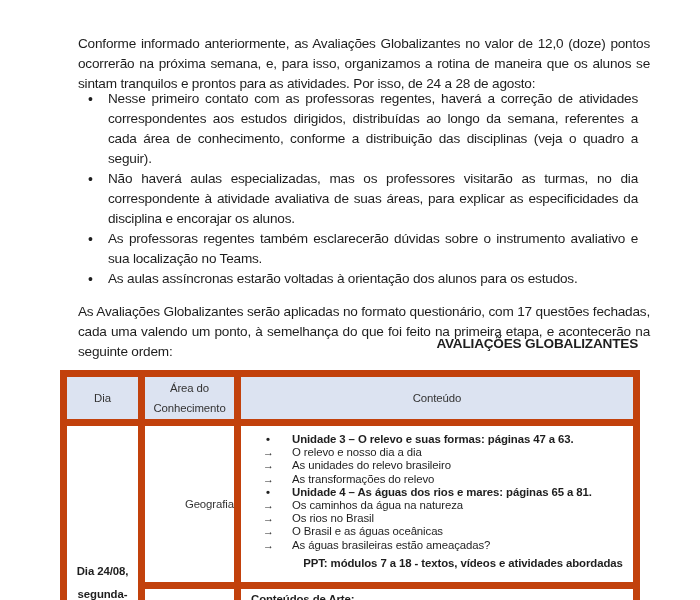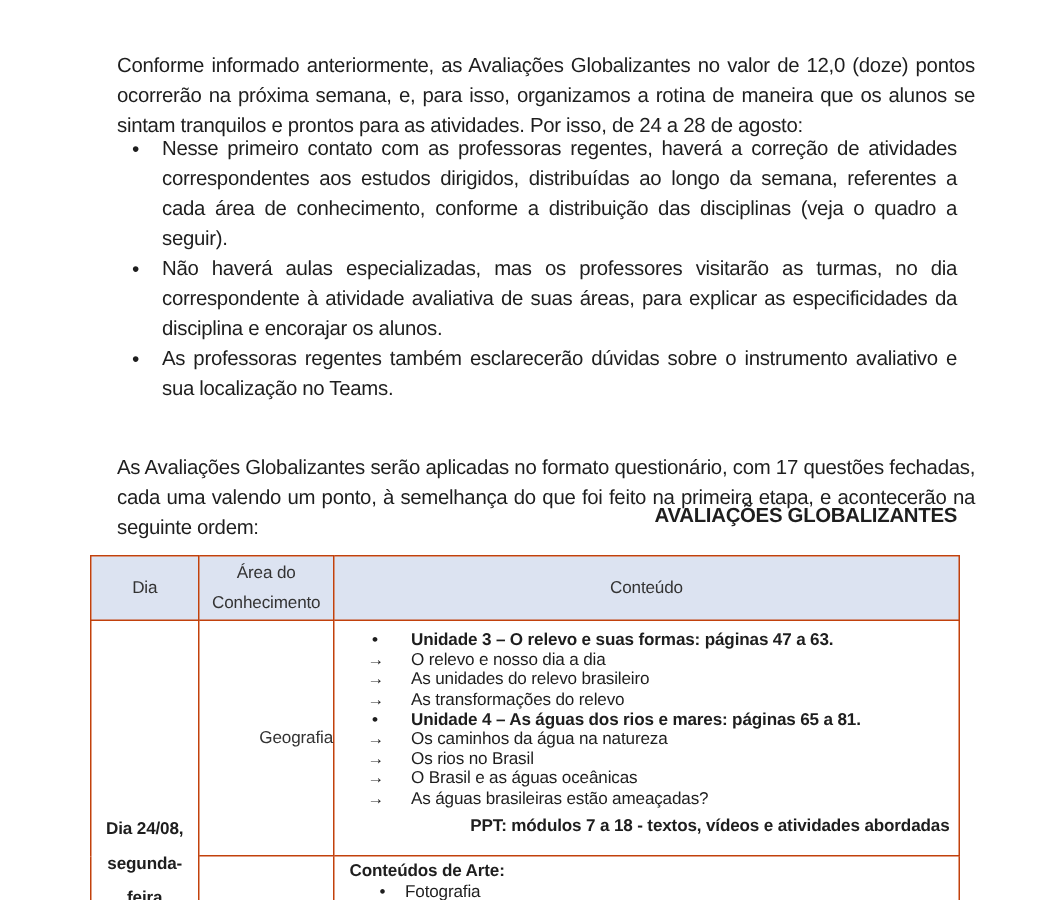--- a/index.html
+++ b/index.html
@@ -10,50 +10,51 @@
   .p1 { position: absolute; top: 22px; left: 0; width: 572px; }
   ul.bullets { position: absolute; top: 89px; left: 0; width: 572px; margin: 0; padding: 0; list-style: none; }
   ul.bullets li { position: relative; padding-left: 42px; font-size: 13.6px; line-height: 20px;
                   text-align: justify; letter-spacing: -0.2px; }
   ul.bullets li::before { content: "\2022"; position: absolute; left: 22px; top: 0; font-size: 14px; }
   .p2 { position: absolute; top: 290px; left: 0; width: 572px; }
   .table-title { position: absolute; top: 335px; left: 0; width: 572px; text-align: right;
                  font-weight: bold; font-size: 13.6px; line-height: 18px; letter-spacing: -0.2px; }
   table.grid { position: absolute; top: 370px; left: -6px; width: 580px; border-collapse: collapse;
                font-size: 11.4px; letter-spacing: -0.1px; }
-  table.grid td, table.grid th { border: 1px solid #c2410c; vertical-align: middle; padding: 0; }
+  table.grid td, table.grid th { border: 7px solid #c2410c; vertical-align: middle; padding: 0; }
   table.grid thead th { background: #dce3f1; font-weight: normal; height: 42px; text-align: center;
                         line-height: 20px; color: #333; }
   .col-day { width: 71px; }
   .col-area { width: 89px; }
   .day-cell { text-align: center; font-weight: bold; line-height: 23px; vertical-align: bottom !important;
               padding-bottom: 0 !important; }
   .area-cell { text-align: right; color: #333; }
   .content-cell { padding: 3px 6px 2px 10px !important; vertical-align: top !important; }
   .content-list { margin: 4px; padding: 0; list-style: none; }
   .content-list li { position: relative; line-height: 13.2px; padding-left: 37px; }
   .content-list li.bullet-item { font-weight: bold; }
   .content-list li.bullet-item::before { content: "\2022"; position: absolute; left: 11px; top: 0; font-weight: bold; }
   .content-list li.arrow-item::before { content: "\2192"; position: absolute; left: 8px; top: 0; font-size: 11px; }
-  .ppt-line { font-weight: bold; text-align: right; padding-left: 48px; line-height: 14px; }
+  .ppt-line { font-weight: bold; text-align: center; padding-left: 48px; line-height: 14px; }
   .art-title { font-weight: bold; line-height: 14px; }
   .art-list { margin: 0; padding: 0; list-style: none; }
   .art-list li { position: relative; padding-left: 37px; line-height: 14px; }
   .art-list li::before { content: "\2022"; position: absolute; left: 20px; top: 0; }
 </style>
 </head>
 <body>
 
 <div class="page">
   <p class="para p1">Conforme informado anteriormente, as Avaliações Globalizantes no valor de 12,0 (doze) pontos ocorrerão na próxima semana, e, para isso, organizamos a rotina de maneira que os alunos se sintam tranquilos e prontos para as atividades. Por isso, de 24 a 28 de agosto:</p>
 
   <ul class="bullets">
     <li>Nesse primeiro contato com as professoras regentes, haverá a correção de atividades correspondentes aos estudos dirigidos, distribuídas ao longo da semana, referentes a cada área de conhecimento, conforme a distribuição das disciplinas (veja o quadro a seguir).</li>
     <li>Não haverá aulas especializadas, mas os professores visitarão as turmas, no dia correspondente à atividade avaliativa de suas áreas, para explicar as especificidades da disciplina e encorajar os alunos.</li>
     <li>As professoras regentes também esclarecerão dúvidas sobre o instrumento avaliativo e sua localização no Teams.</li>
+    <li>As aulas assíncronas estarão voltadas à orientação dos alunos para os estudos.</li>
   </ul>
 
   <p class="para p2">As Avaliações Globalizantes serão aplicadas no formato questionário, com 17 questões fechadas, cada uma valendo um ponto, à semelhança do que foi feito na primeira etapa, e acontecerão na seguinte ordem:</p>
 
   <div class="table-title">AVALIAÇÕES GLOBALIZANTES</div>
 
   <table class="grid">
     <thead>
       <tr>
         <th class="col-day">Dia</th>

